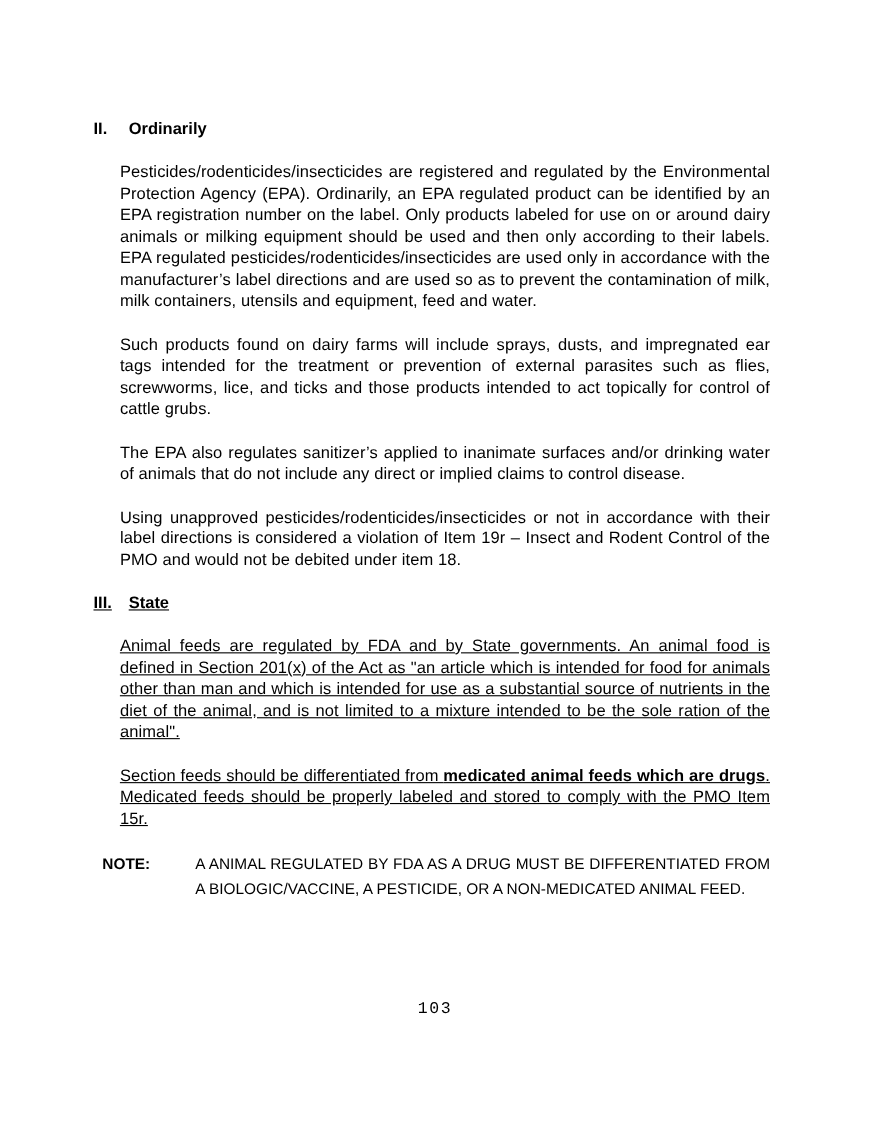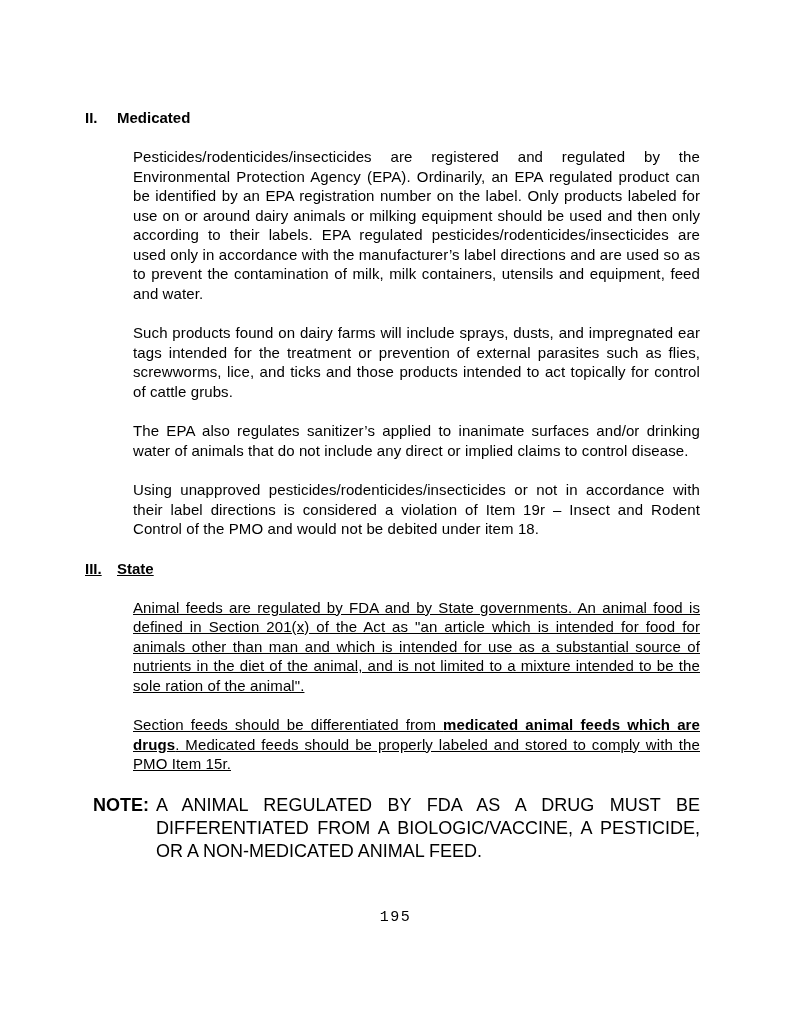--- a/index.html
+++ b/index.html
@@ -30,38 +30,39 @@
     display: flex;
     font-weight: bold;
     font-size: 15px;
     line-height: 19px;
     margin: 0 0 20px 0;
   }
   .sec-num {
     flex: 0 0 32px;
   }
   .sec-body {
-    margin-left: 48px;
+    margin-left: 24px;
   }
   .para {
     margin: 0 0 20px 0;
     font-size: 15px;
     line-height: 19.5px;
     text-align: justify;
     letter-spacing: 0.1px;
   }
   .section + .section {
     margin-top: 4px;
     text-decoration: underline;
   }
   .note {
     display: flex;
     margin: 10px 0 10px 8px;
-    font-size: 18px;
+    font-size: 14px;
     line-height: 23px;
+    gap: 34px;
   }
   .note-label {
     flex: 0 0 auto;
     font-weight: bold;
     margin-right: 7px;
     white-space: nowrap;
   }
   .note-text {
     flex: 1;
     text-align: justify;
@@ -82,21 +83,21 @@
 </style>
 </head>
 <body>
 
 <div class="page">
   <div class="doc">
 
     <div class="section">
       <div class="sec-heading">
         <span class="sec-num">II.</span>
-        <span class="sec-title">Medicated</span>
+        <span class="sec-title">Ordinarily</span>
       </div>
       <div class="sec-body">
         <p class="para">Pesticides/rodenticides/insecticides are registered and regulated by the Environmental Protection Agency (EPA). Ordinarily, an EPA regulated product can be identified by an EPA registration number on the label. Only products labeled for use on or around dairy animals or milking equipment should be used and then only according to their labels. EPA regulated pesticides/rodenticides/insecticides are used only in accordance with the manufacturer’s label directions and are used so as to prevent the contamination of milk, milk containers, utensils and equipment, feed and water.</p>
         <p class="para">Such products found on dairy farms will include sprays, dusts, and impregnated ear tags intended for the treatment or prevention of external parasites such as flies, screwworms, lice, and ticks and those products intended to act topically for control of cattle grubs.</p>
         <p class="para">The EPA also regulates sanitizer’s applied to inanimate surfaces and/or drinking water of animals that do not include any direct or implied claims to control disease.</p>
         <p class="para">Using unapproved pesticides/rodenticides/insecticides or not in accordance with their label directions is considered a violation of Item 19r – Insect and Rodent Control of the PMO and would not be debited under item 18.</p>
       </div>
     </div>
 
     <div class="section">
@@ -110,14 +111,14 @@
       </div>
     </div>
 
     <div class="note">
       <span class="note-label">NOTE:</span>
       <div class="note-text">A ANIMAL REGULATED BY FDA AS A DRUG MUST BE DIFFERENTIATED FROM A BIOLOGIC/VACCINE, A PESTICIDE, OR A NON-MEDICATED ANIMAL FEED.</div>
     </div>
 
   </div>
 
-  <div class="page-number">195</div>
+  <div class="page-number">103</div>
 </div>
 
 </body></html>

